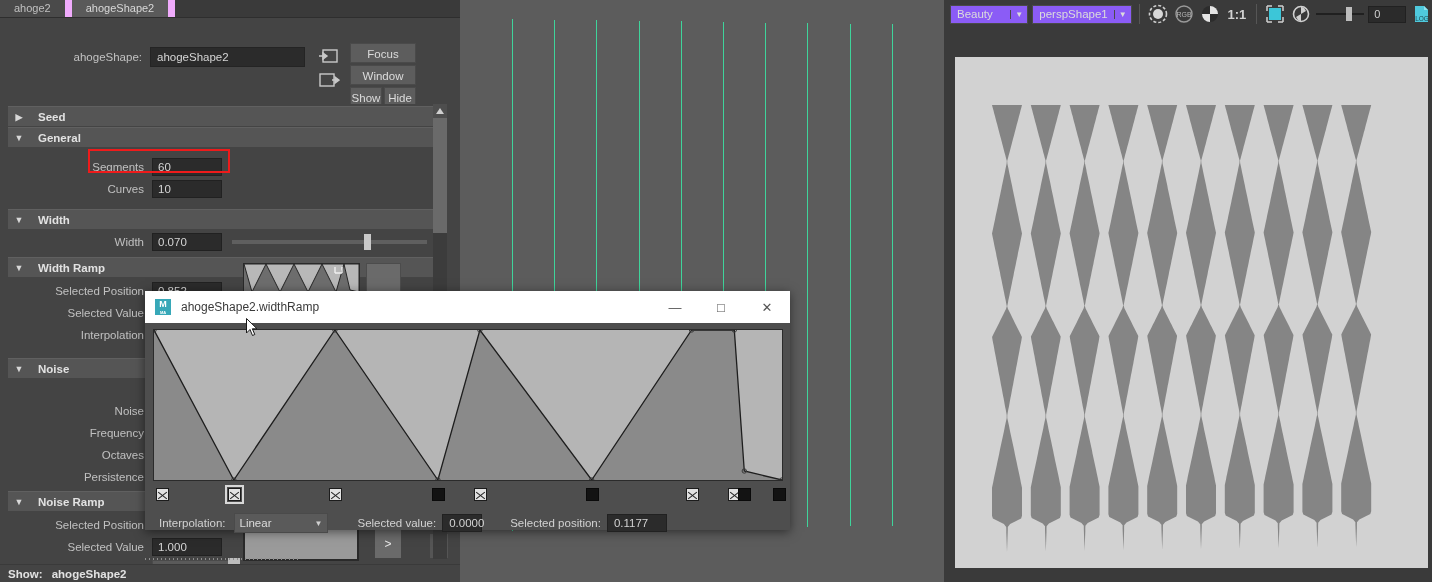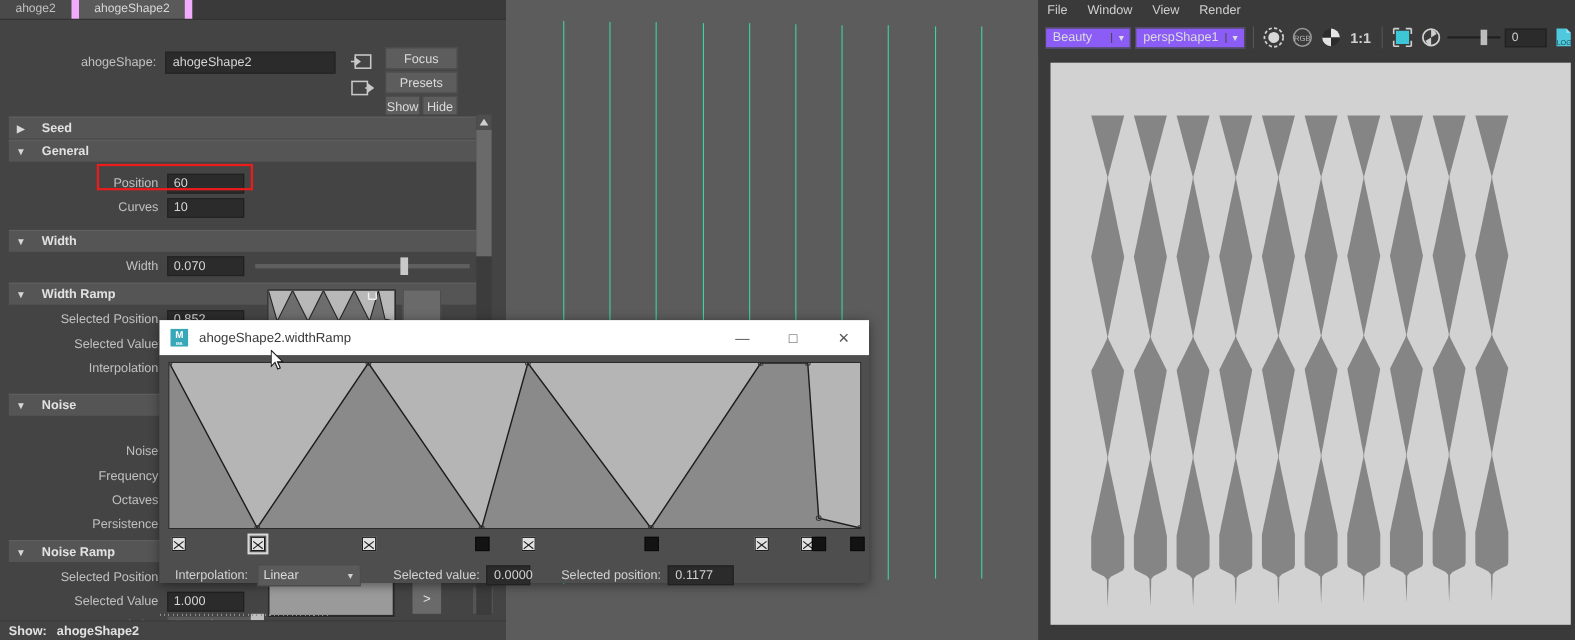--- a/index.html
+++ b/index.html
@@ -188,41 +188,41 @@
         <div class="ae-icon">
           <svg width="22" height="17" viewBox="0 0 22 17">
               <rect x="2" y="2" width="14" height="12" fill="none" stroke="#c9c9c9" stroke-width="1.4"></rect>
               <path d="M14 8 h7 M17 5 l4 3 -4 3 z" fill="#c9c9c9" stroke="#c9c9c9" stroke-width="1.4"></path>
             </svg>
         </div>
       </div>
 
       <div class="ae-btncol">
         <div class="ae-btn">Focus</div>
-        <div class="ae-btn">Presets</div>
+        <div class="ae-btn">Window</div>
         <div class="ae-btn-half-row">
           <div class="ae-btn-half">Show</div>
           <div class="ae-btn-half">Hide</div>
         </div>
       </div>
     </div>
 
     <div class="ae-body">
 
       <div class="frame-hdr" style="margin-top:2px;">
         <span class="tri">▶</span>
         <span class="lbl">Seed</span>
       </div>
 
       <div class="frame-hdr">
         <span class="tri">▼</span>
         <span class="lbl">General</span>
       </div>
       <div class="attr-row" style="margin-top:9px;">
-        <div class="attr-label">Position</div>
+        <div class="attr-label">Segments</div>
         <div class="attr-field w70">60</div>
       </div>
       <div class="attr-row">
         <div class="attr-label">Curves</div>
         <div class="attr-field w70">10</div>
       </div>
 
       <div class="frame-hdr" style="margin-top:9px;">
         <span class="tri">▼</span>
         <span class="lbl">Width</span>
@@ -329,26 +329,20 @@
       <div class="curve" style="left: 178.6px; top: 20.8px; height: 508.4px; background: rgb(63, 212, 155);"></div>
       <div class="curve" style="left: 220.8px; top: 21.4px; height: 507.2px; background: rgb(63, 212, 155);"></div>
       <div class="curve" style="left: 263px; top: 22px; height: 506px; background: rgb(63, 212, 155);"></div>
       <div class="curve" style="left: 305.2px; top: 22.6px; height: 504.8px; background: rgb(63, 212, 155);"></div>
       <div class="curve" style="left: 347.4px; top: 23.2px; height: 503.6px; background: rgb(63, 212, 155);"></div>
       <div class="curve" style="left: 389.6px; top: 23.8px; height: 502.4px; background: rgb(63, 212, 155);"></div>
       <div class="curve" style="left: 431.8px; top: 24.4px; height: 501.2px; background: rgb(63, 212, 155);"></div>
     </div>
 
   <div id="renderview">
-    <div class="rv-menubar">
-      <span>File</span>
-      <span>Window</span>
-      <span>View</span>
-      <span>Render</span>
-    </div>
 
     <div class="rv-toolbar">
       <div class="rv-combo" style="width:94px;">
         <span class="txt" style="flex:1;">Beauty</span>
         <span class="arr">▼</span>
       </div>
       <div class="rv-combo" style="width:110px;">
         <span class="txt" style="flex:1;">perspShape1</span>
         <span class="arr">▼</span>
       </div>

